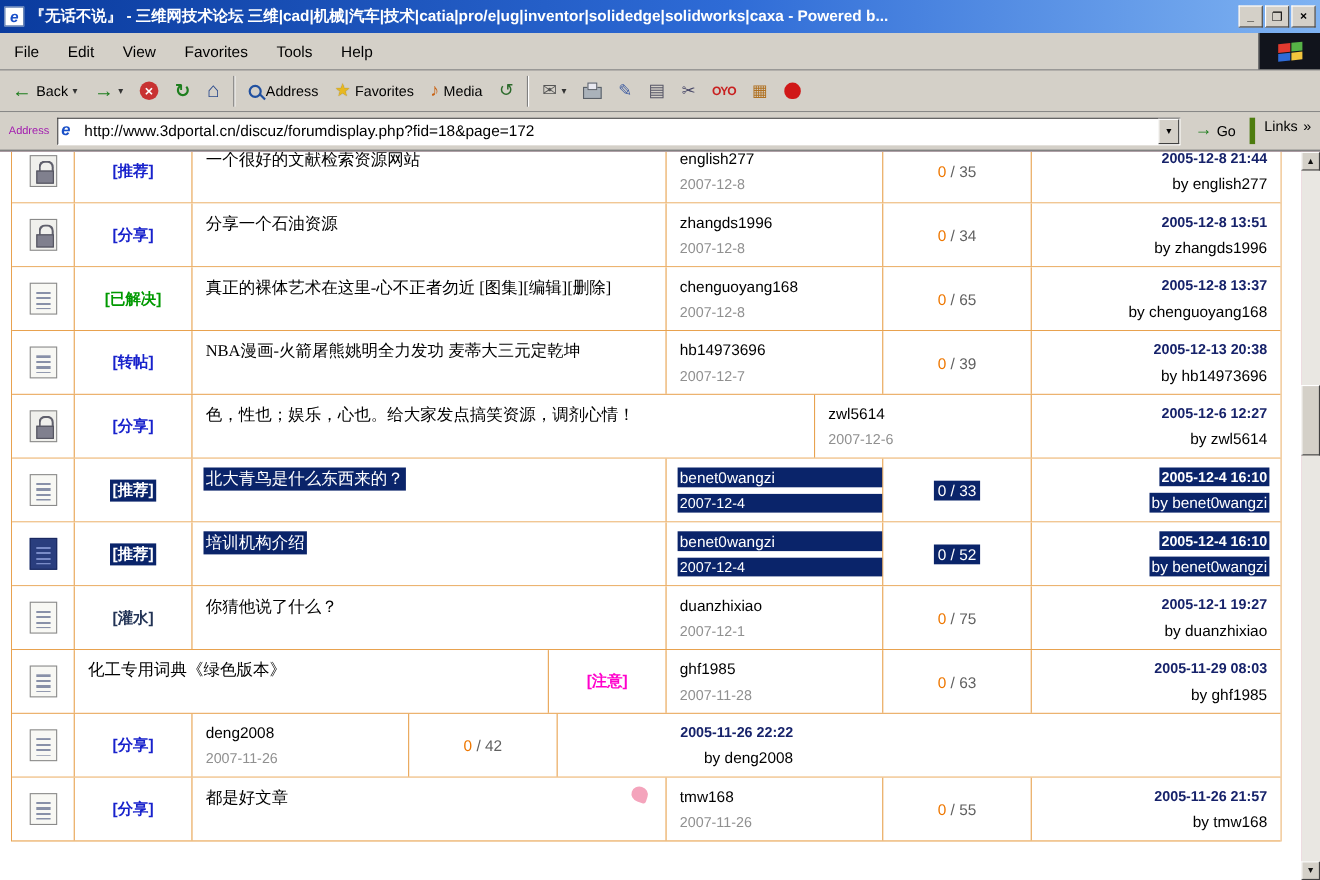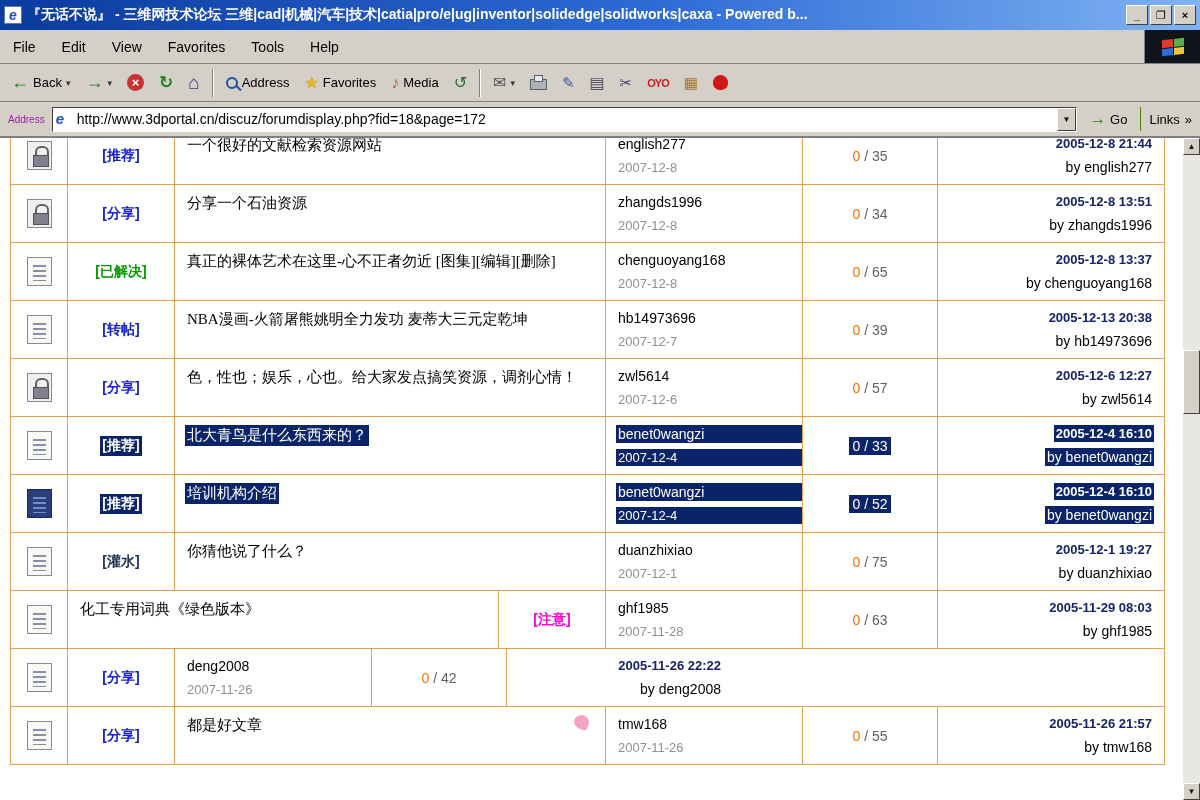--- a/index.html
+++ b/index.html
@@ -54,21 +54,21 @@
   .addressbar { height:36px; display:flex; align-items:center; background:#D4D0C8; padding:0 8px; gap:7px; border-bottom:2px solid #808080; }
   .addr-label { font-size:10px; color:#a21caf; }
   .addr-field { flex:1; height:25px; background:#fff; border:1px solid; border-color:#404040 #fff #fff #404040;
     display:flex; align-items:center; padding-left:3px; gap:5px; }
   .addr-e { width:16px; height:16px; color:#1A50C8; font-weight:bold; font-style:italic; font-size:15px; line-height:16px; }
   .addr-url { flex:1; font-size:14px; color:#000; white-space:nowrap; overflow:hidden; }
   .addr-dd { width:19px; height:23px; background:#D4D0C8; border:1px solid; border-color:#fff #404040 #404040 #fff;
     display:flex; align-items:center; justify-content:center; font-size:8px; }
   .go-btn { display:flex; align-items:center; gap:4px; font-size:13px; padding:2px 6px; }
   .go-ic { color:#1E7E1E; font-weight:bold; font-size:16px; }
-  .links { display:flex; align-items:center; gap:5px; font-size:13px; padding-left:8px; border-left:1px solid #4d7c0f; height:24px; }
+  .links { display:flex; align-items:flex-start; gap:5px; font-size:13px; padding-left:8px; border-left:5px solid #4d7c0f; height:24px; }
 
   
   .content { position:relative; height:662px; background:#f9a8d4; overflow:hidden; }
   .page { position:absolute; left:0; top:0; right:17px; bottom:0; overflow:hidden; background:#fff; }
   .ftable { margin:0 18px 0 10px; border-left:1px solid #E8A24F; border-right:1px solid #E8A24F; }
   .row { display:flex; align-items:stretch; min-height:58px; border-bottom:1px solid #E8A24F; background:#fff; }
   .row.clipped { margin-top:-11px; }
   .cell { border-right:1px solid #E8A24F; display:flex; }
   .cell:last-child { border-right:none; }
   .c-icon { width:57px; align-items:center; justify-content:center; }
@@ -331,23 +331,20 @@
       <span class="tag" style="color: rgb(24, 34, 204);">[分享]</span>
     </div>
     <div class="cell c-title">
       <span class="ttl">色，性也；娱乐，心也。给大家发点搞笑资源，调剂心情！</span>
 
     </div>
     <div class="cell c-author">
       <span class="author">zwl5614</span>
       <span class="adate">2007-12-6</span>
     </div>
-    <div class="cell c-replies">
-      <span class="rwrap"><span class="rnum">0</span><span class="rsep"> / </span><span class="rviews">57</span></span>
-    </div>
     <div class="cell c-last">
       <span class="ldate">2005-12-6 12:27</span>
       <span class="lby">by zwl5614</span>
     </div>
   </div>
 
   <div class="row sel">
     <div class="cell c-icon">
       <span class="ticon doc"></span>
     </div>

